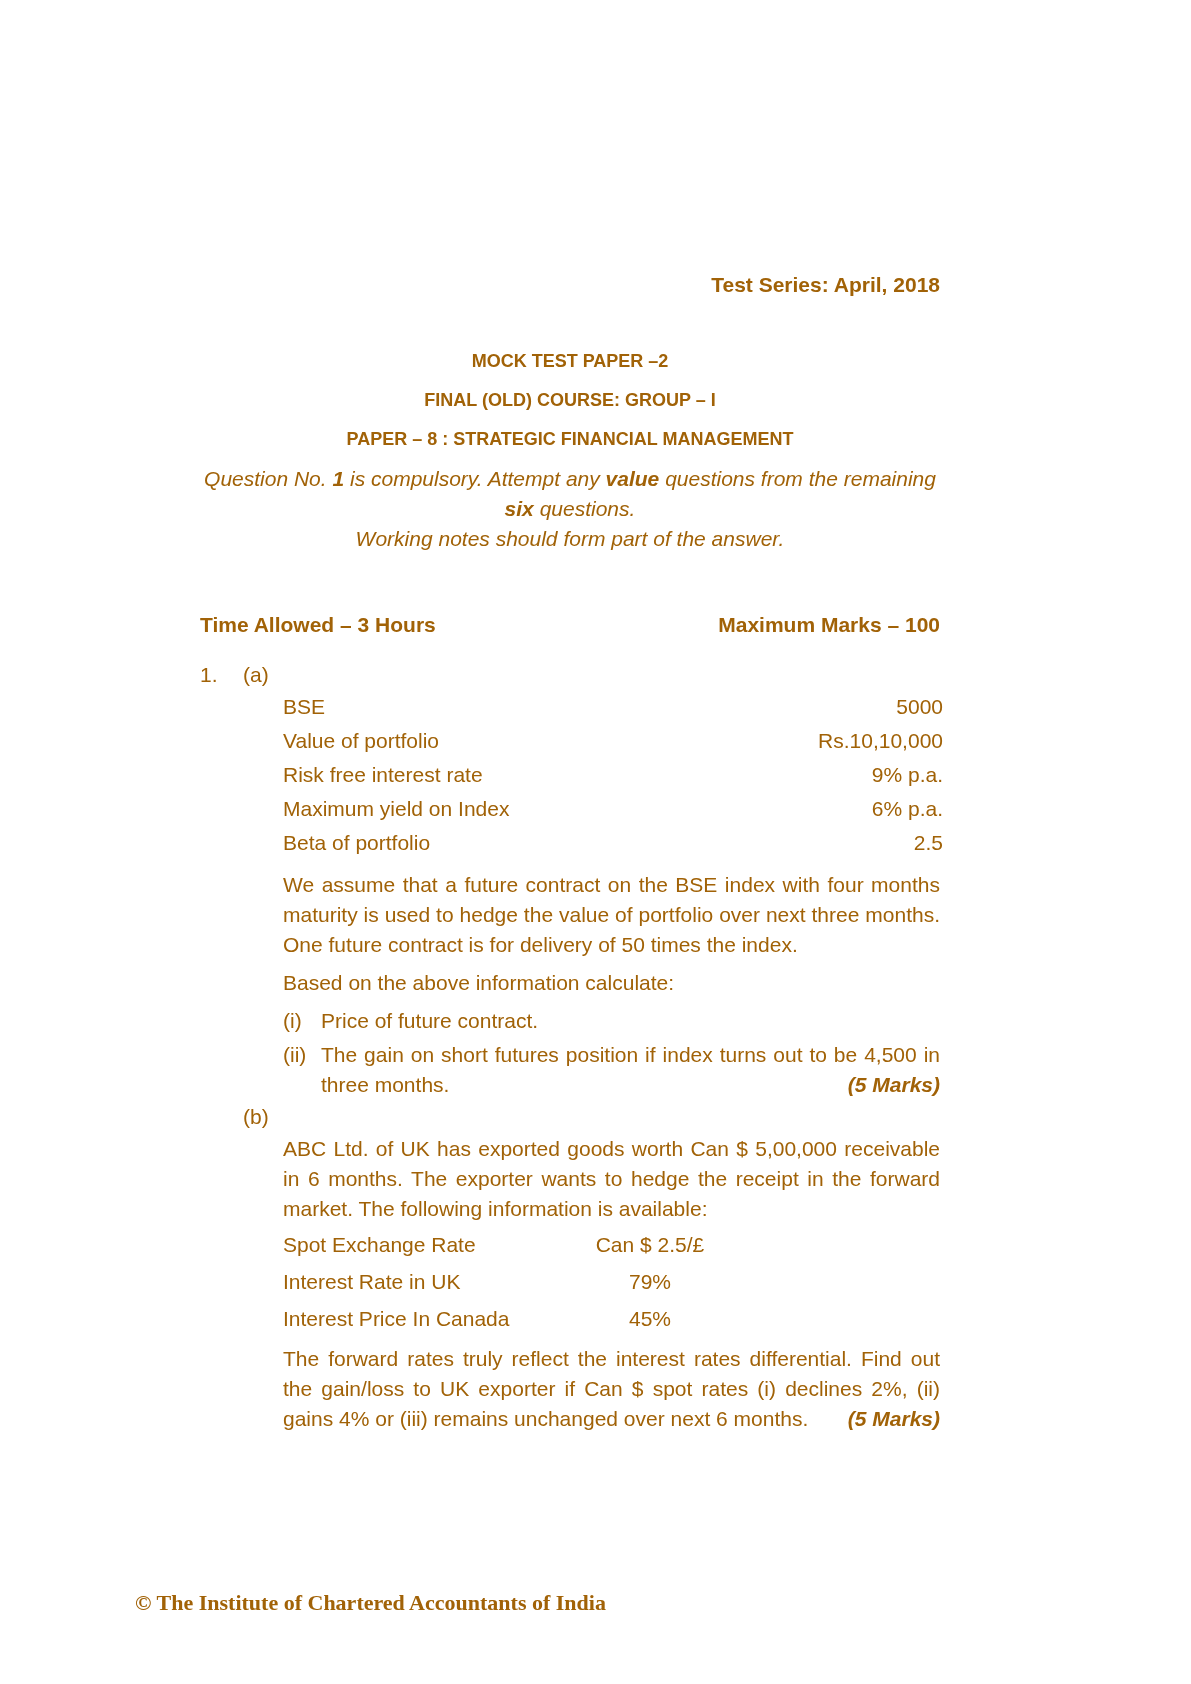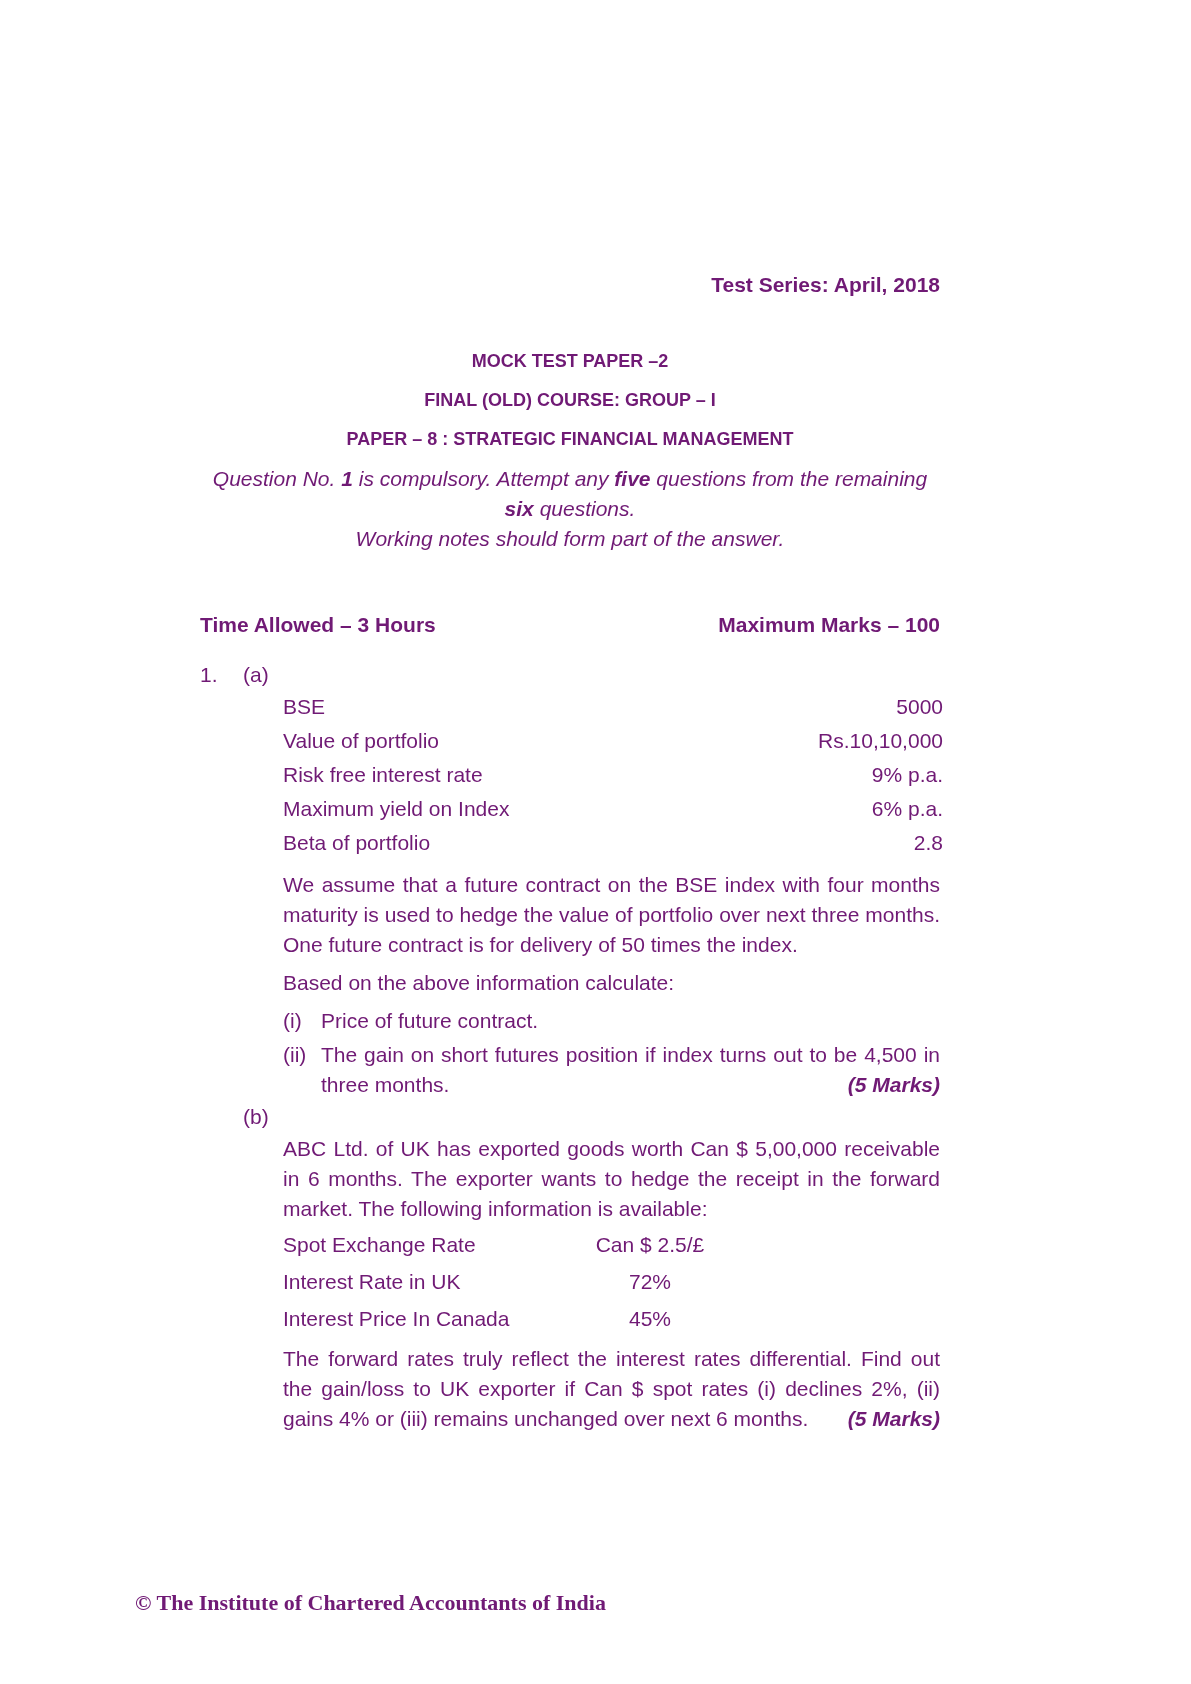--- a/index.html
+++ b/index.html
@@ -1,20 +1,20 @@
 <!DOCTYPE html>
 <html><head>
 <meta charset="utf-8">
 <style>
   * { margin:0; padding:0; box-sizing:border-box; }
   html,body { background:#ffffff; }
   .page {
     position:relative;
     width:1019px; height:1684px;
-    background:#ffffff; color:#701a75;
+    background:#ffffff; color:#a16207;
     font-family:"Liberation Sans", sans-serif;
     font-size:21px; line-height:30px;
     overflow:hidden;
   }
   .content { position:absolute; left:200px; top:0; width:740px; padding-top:270px; }
 
   .test-series { text-align:right; font-weight:bold; }
 
   .doc-title { text-align:center; font-weight:bold; font-size:18px; }
   .t1 { margin-top:46px; }
@@ -66,21 +66,21 @@
 <div class="page">
   <div class="content">
 
     <div class="test-series">Test Series: April, 2018</div>
 
     <div class="doc-title t1">MOCK TEST PAPER –2</div>
     <div class="doc-title t2">FINAL (OLD) COURSE: GROUP – I</div>
     <div class="doc-title t3">PAPER – 8 : STRATEGIC FINANCIAL MANAGEMENT</div>
 
     <div class="instructions">
-      <div><span>Question No. </span><b>1</b><span> is compulsory. Attempt any </span><b>five</b><span> questions from the remaining </span><b>six</b><span> questions.</span></div>
+      <div><span>Question No. </span><b>1</b><span> is compulsory. Attempt any </span><b>value</b><span> questions from the remaining </span><b>six</b><span> questions.</span></div>
       <div>Working notes should form part of the answer.</div>
     </div>
 
     <div class="time-row">
       <span>Time Allowed – 3 Hours</span>
       <span>Maximum Marks – 100</span>
     </div>
 
     <div class="q-row q1">
       <div class="q-num">1.</div>
@@ -99,21 +99,21 @@
           <div class="d-row">
             <div class="d-item">Risk free interest rate</div>
             <div class="d-val">9% p.a.</div>
           </div>
           <div class="d-row">
             <div class="d-item">Maximum yield on Index</div>
             <div class="d-val">6% p.a.</div>
           </div>
           <div class="d-row">
             <div class="d-item">Beta of portfolio</div>
-            <div class="d-val">2.8</div>
+            <div class="d-val">2.5</div>
           </div>
         </div>
 
         <div class="para">We assume that a future contract on the BSE index with four months maturity is used to hedge the value of portfolio over next three months. One future contract is for delivery of 50 times the index.</div>
         <div class="para-plain">Based on the above information calculate:</div>
 
         <div class="sub-item">
           <div class="sub-label">(i)</div>
           <div class="sub-body">Price of future contract.</div>
         </div>
@@ -136,21 +136,21 @@
 
         <div class="para" style="margin-top:0;">ABC Ltd. of UK has exported goods worth Can $ 5,00,000 receivable in 6 months. The exporter wants to hedge the receipt in the forward market. The following information is available:</div>
 
         <div class="data-table-b">
           <div class="d-row">
             <div class="d-item">Spot Exchange Rate</div>
             <div class="d-val">Can $ 2.5/£</div>
           </div>
           <div class="d-row">
             <div class="d-item">Interest Rate in UK</div>
-            <div class="d-val">72%</div>
+            <div class="d-val">79%</div>
           </div>
           <div class="d-row">
             <div class="d-item">Interest Price In Canada</div>
             <div class="d-val">45%</div>
           </div>
         </div>
 
         <div class="para rel" style="margin-top:10px;">
           <span>The forward rates truly reflect the interest rates differential. Find out the gain/loss to UK exporter if Can $ spot rates (i) declines 2%, (ii) gains 4% or (iii) remains unchanged over next 6 months.</span>
           <span class="marks">(5 Marks)</span>

